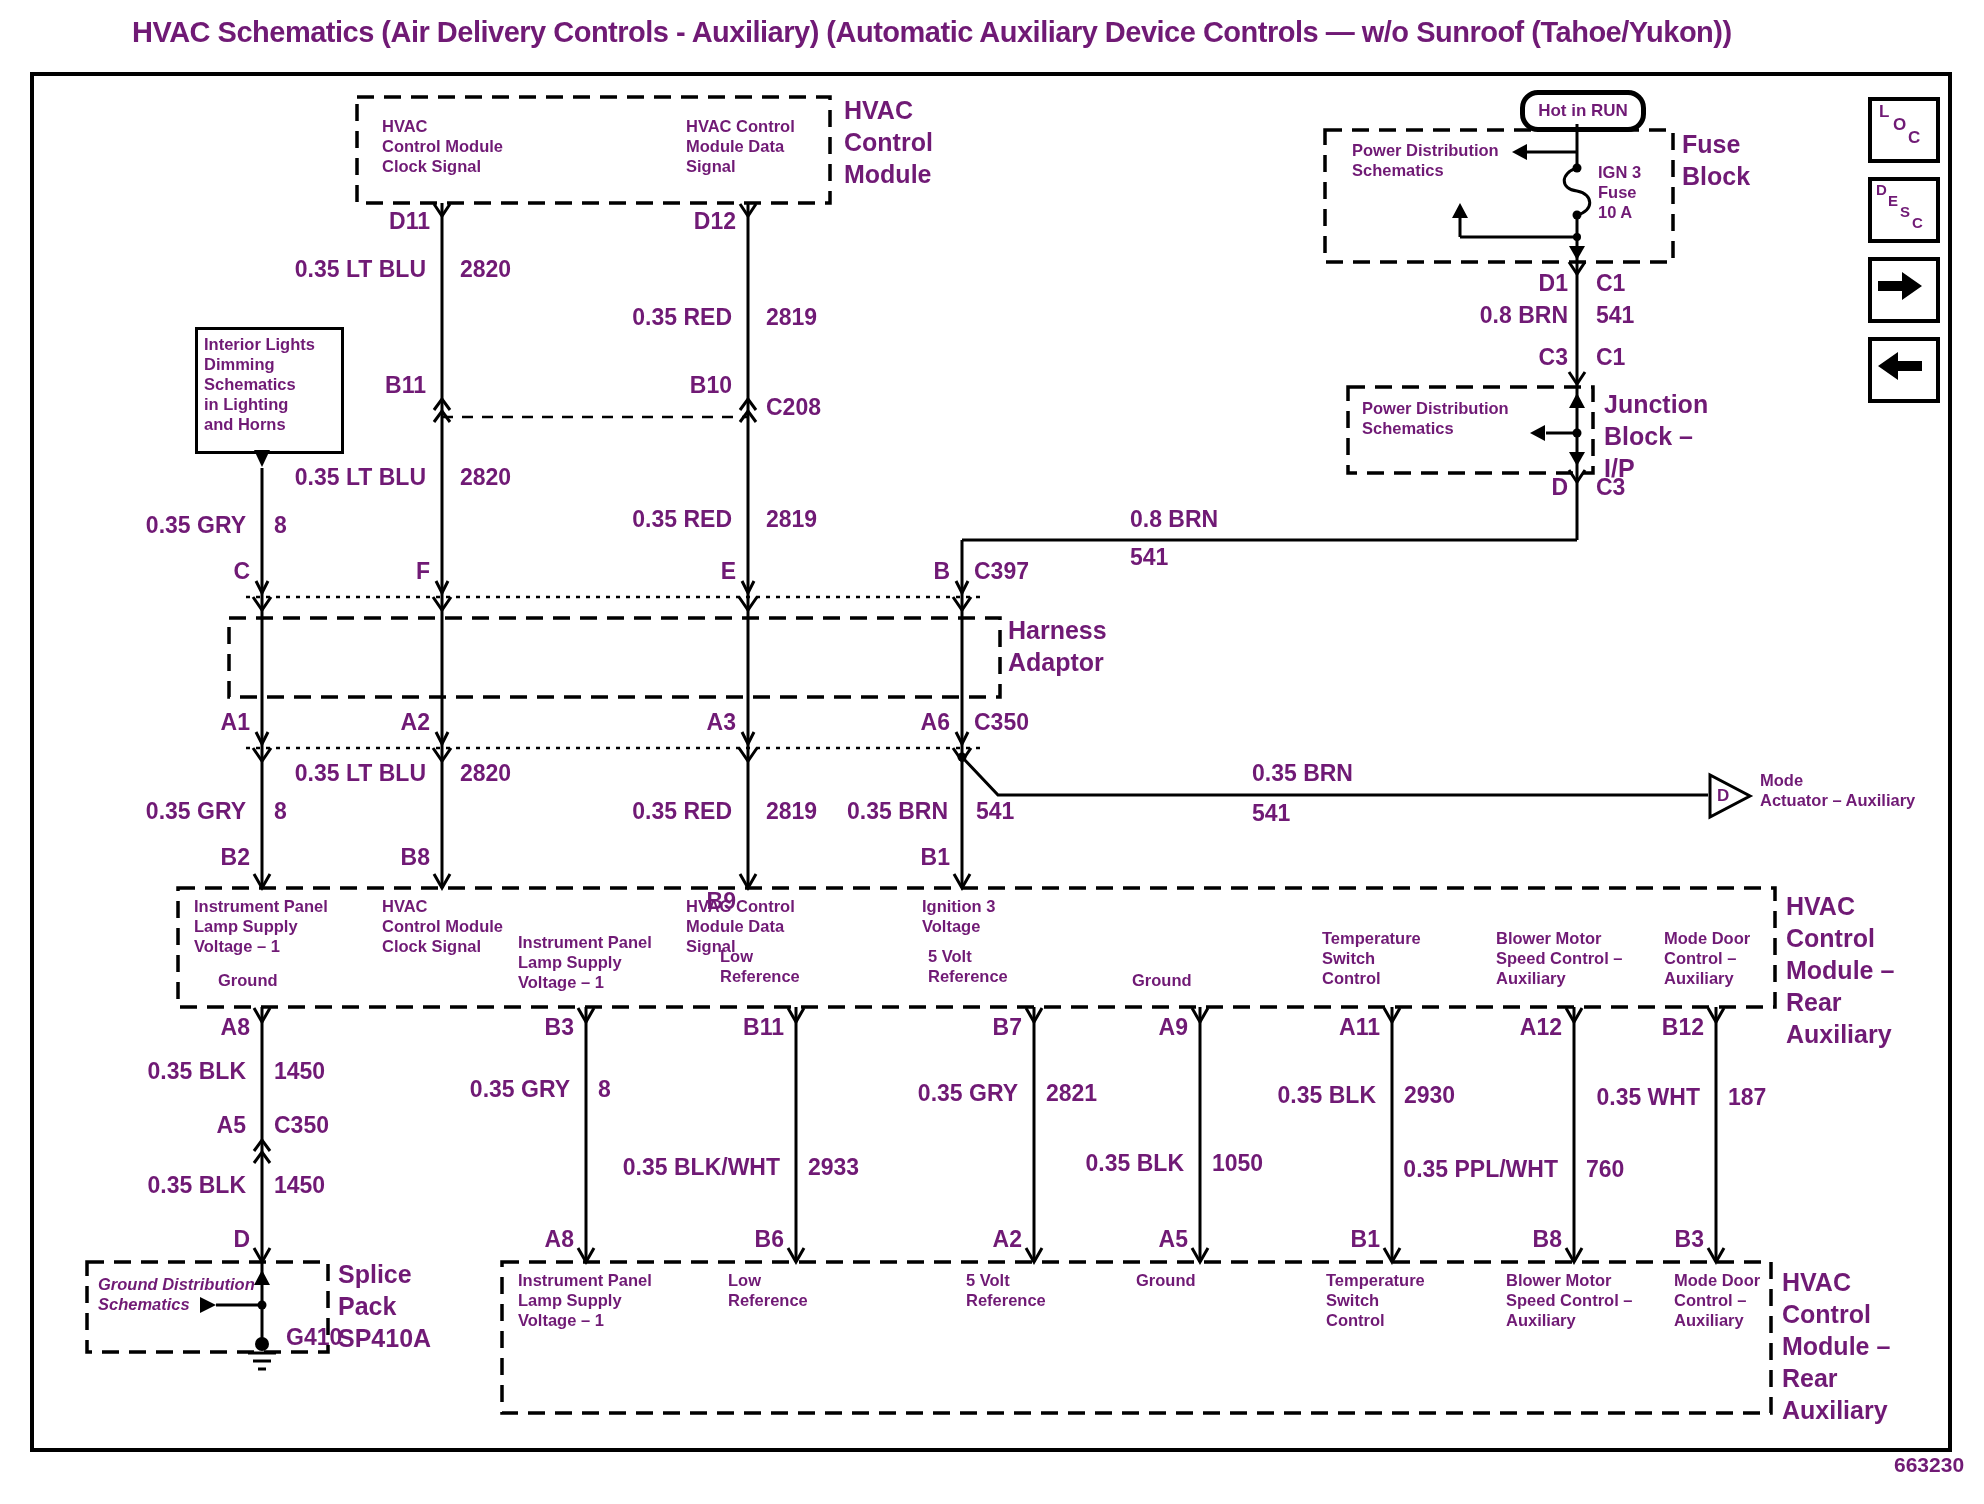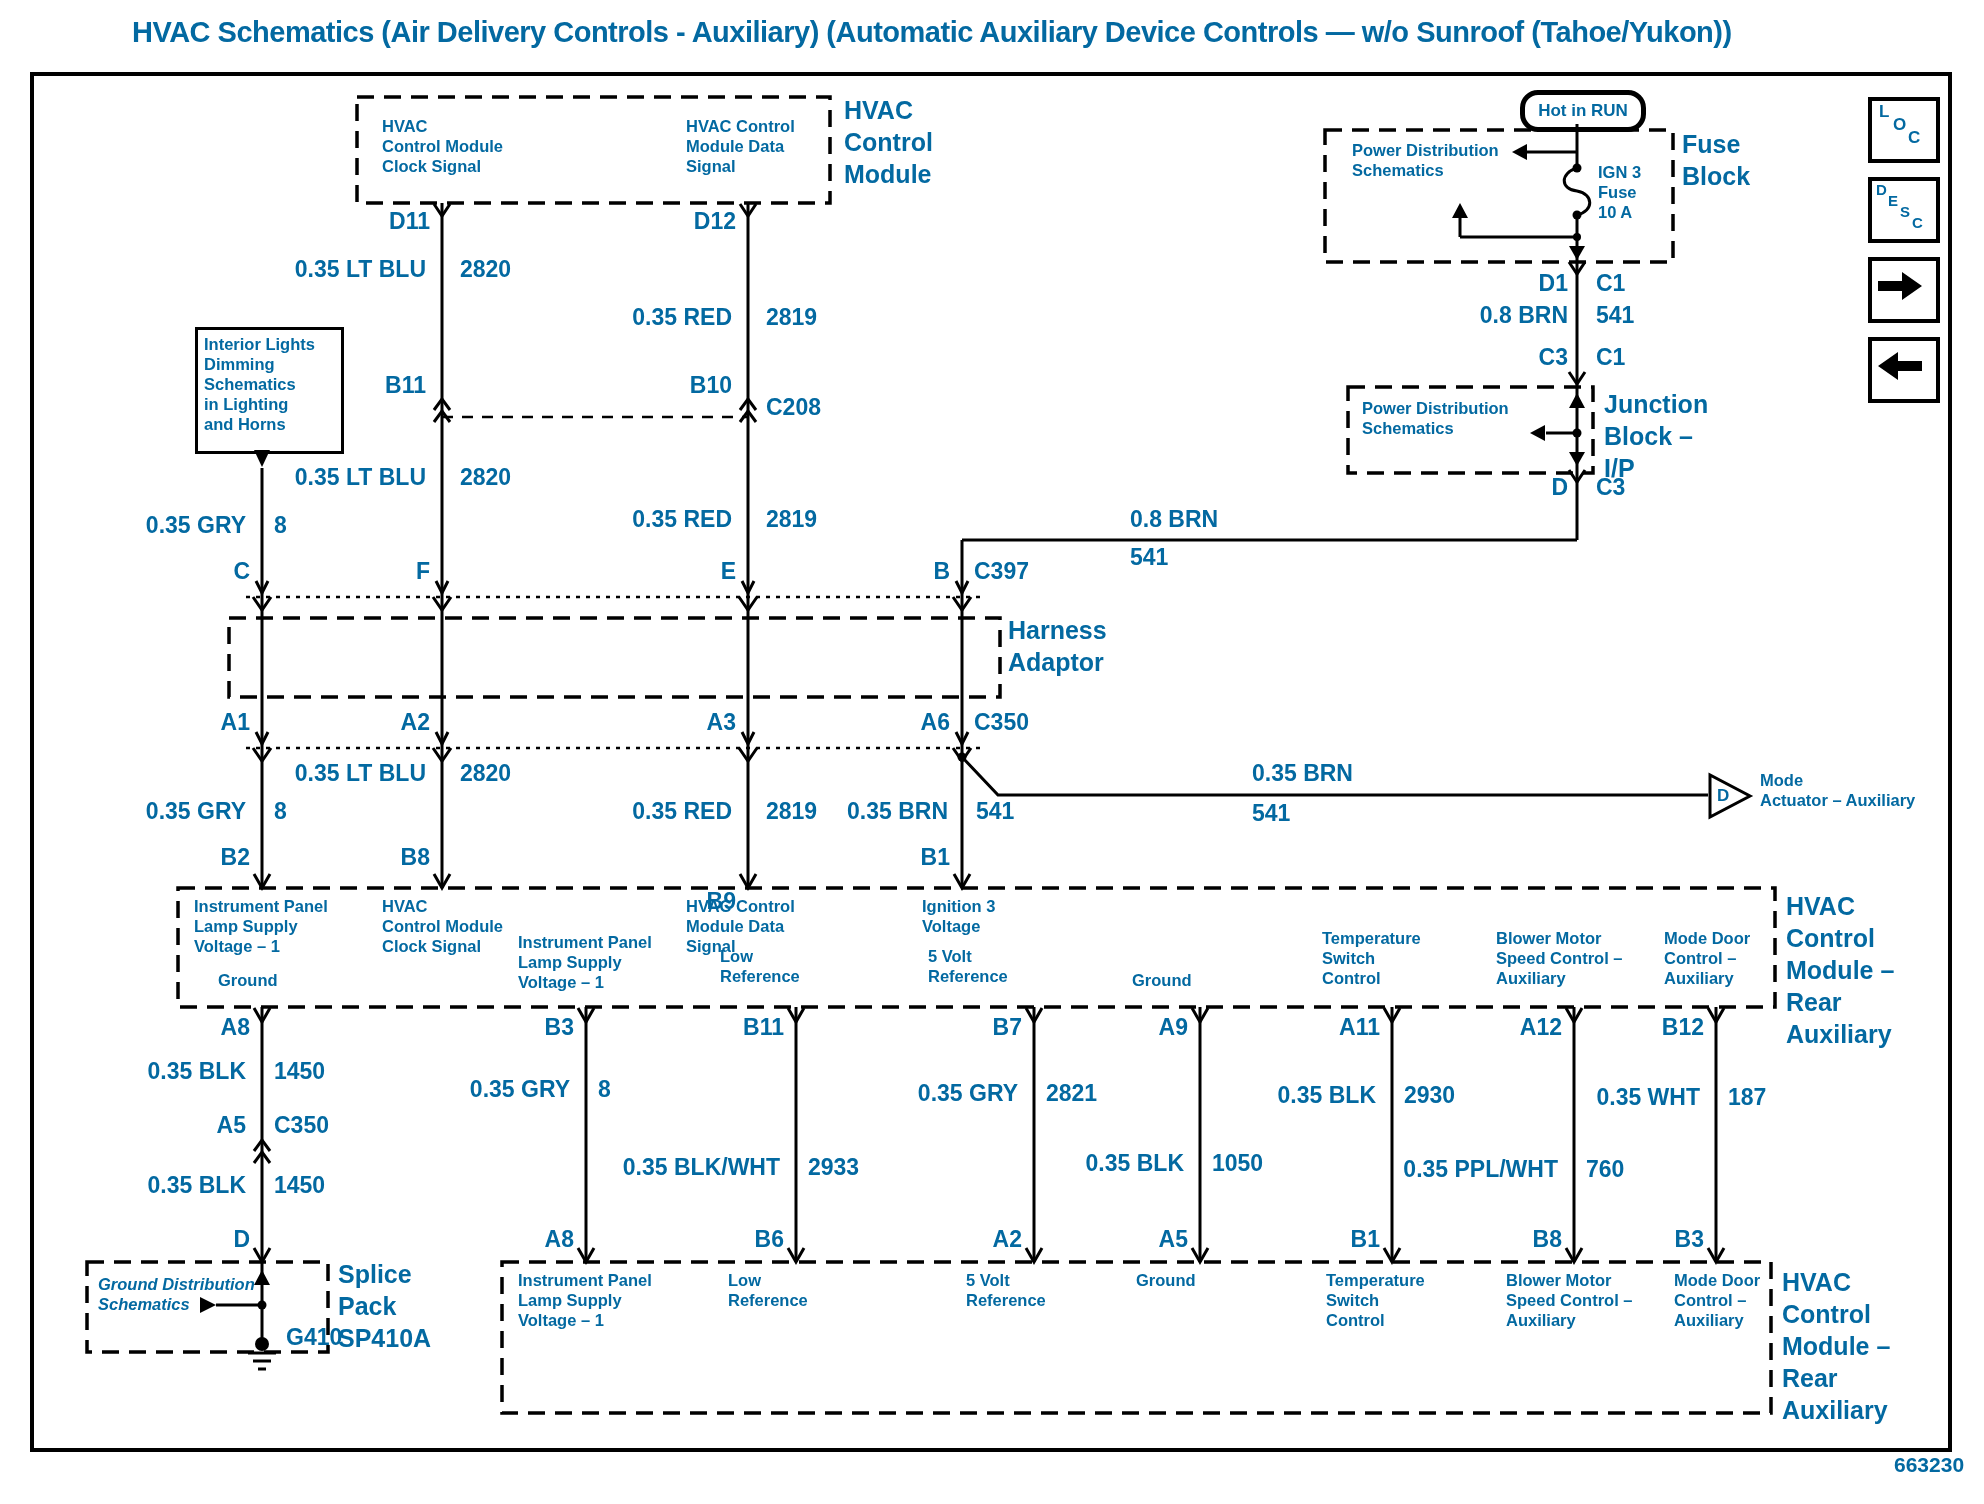--- a/index.html
+++ b/index.html
@@ -1,17 +1,17 @@
 <!DOCTYPE html>
 <html><head>
 <meta charset="utf-8">
 <style>
   html,body{margin:0;padding:0;background:#e8e8e8;}
   #stage{position:relative;width:1984px;height:1504px;background:#ffffff;overflow:hidden;
-         font-family:"Liberation Sans",sans-serif;color:#0369a1;}
+         font-family:"Liberation Sans",sans-serif;color:#701a75;}
   #frame{position:absolute;left:30px;top:72px;width:1914px;height:1372px;border:4px solid #000;}
   svg.wires{position:absolute;left:0;top:0;width:1984px;height:1504px;}
   .lbl{position:absolute;white-space:pre-line;font:bold 23px/26px "Liberation Sans",sans-serif;}
   .sm{font:bold 16.5px/20px "Liberation Sans",sans-serif;}
   .nm{font:bold 25px/32px "Liberation Sans",sans-serif;}
   .ttl{font:bold 29px/32px "Liberation Sans",sans-serif;letter-spacing:-0.5px;}
   .tiny{font:bold 17px/18px "Liberation Sans",sans-serif;}
   .r{transform:translateX(-100%);}
   .box{position:absolute;border:3px solid #000;}
   .hot{position:absolute;border:5px solid #000;display:flex;align-items:center;justify-content:center;

